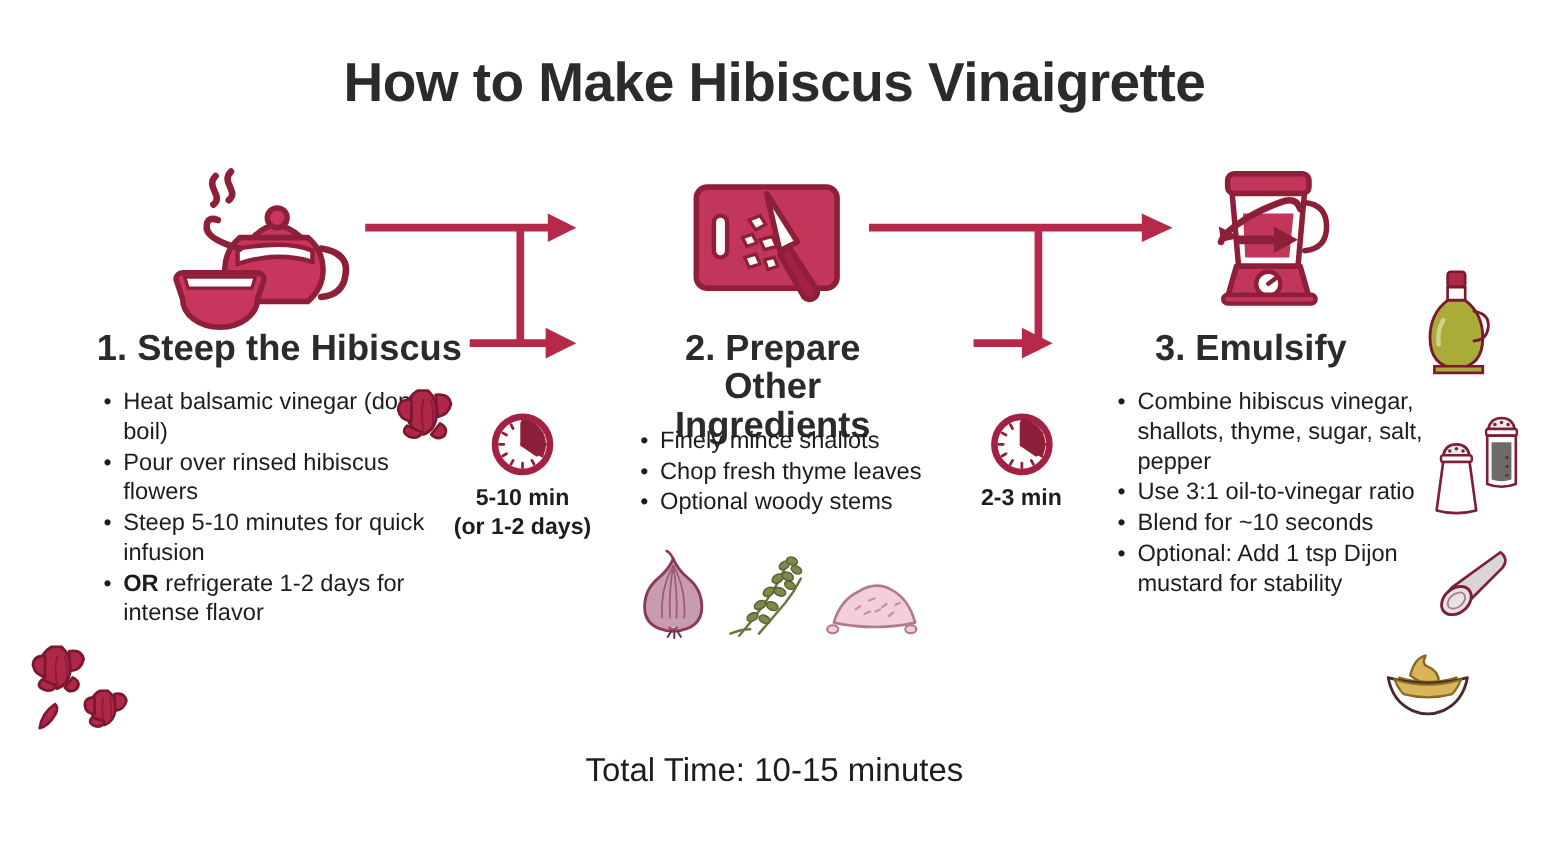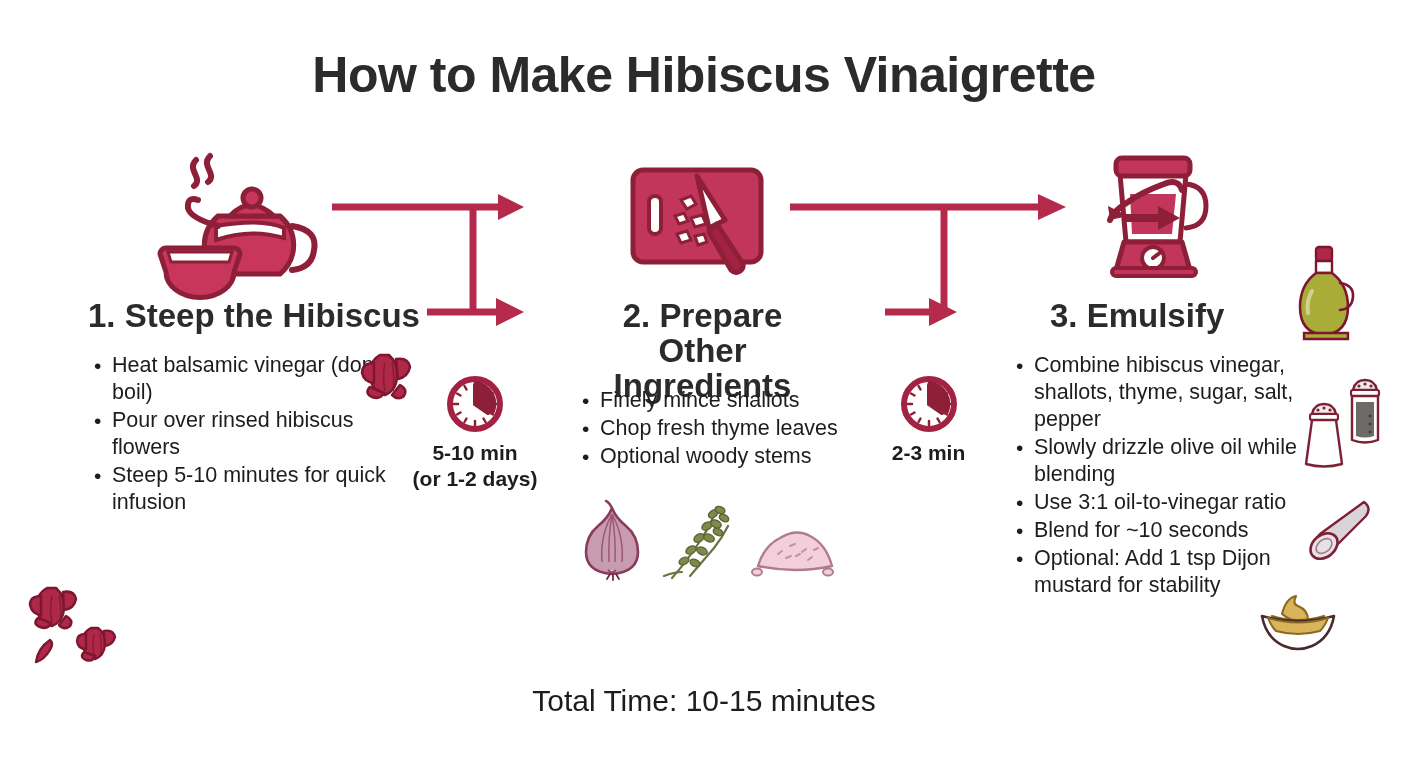--- a/index.html
+++ b/index.html
@@ -168,31 +168,31 @@
   </div>
 
   <div class="abs step-head" id="head1">1. Steep the Hibiscus</div>
   <div class="abs step-head" id="head2">2. Prepare Other Ingredients</div>
   <div class="abs step-head" id="head3">3. Emulsify</div>
 
   <ul class="abs bullets" id="list1">
     <li><span>Heat balsamic vinegar (don't boil)</span></li>
     <li><span>Pour over rinsed hibiscus flowers</span></li>
     <li><span>Steep 5-10 minutes for quick infusion</span></li>
+    <li><b>OR </b><span>refrigerate 1-2 days for intense flavor</span></li>
   </ul>
 
   <ul class="abs bullets" id="list2">
     <li><span>Finely mince shallots</span></li>
     <li><span>Chop fresh thyme leaves</span></li>
     <li><span>Optional woody stems</span></li>
   </ul>
 
   <ul class="abs bullets" id="list3">
     <li><span>Combine hibiscus vinegar, shallots, thyme, sugar, salt, pepper</span></li>
-    <li><span>Slowly drizzle olive oil while blending</span></li>
     <li><span>Use 3:1 oil-to-vinegar ratio</span></li>
     <li><span>Blend for ~10 seconds</span></li>
     <li><span>Optional: Add 1 tsp Dijon mustard for stability</span></li>
   </ul>
 
   <div class="abs" id="timer1">
     <svg class="timer-icon" width="60" height="60" viewBox="0 0 60 60">
       <circle cx="30" cy="30" r="25" fill="#ffffff" stroke="#a32244" stroke-width="6"></circle>
       <path d="M30 30 L30 7 A23 23 0 0 1 49 40 Z" fill="#8e1f38"></path>
       <g stroke="#8e1f38" stroke-width="2.5" stroke-linecap="round">

